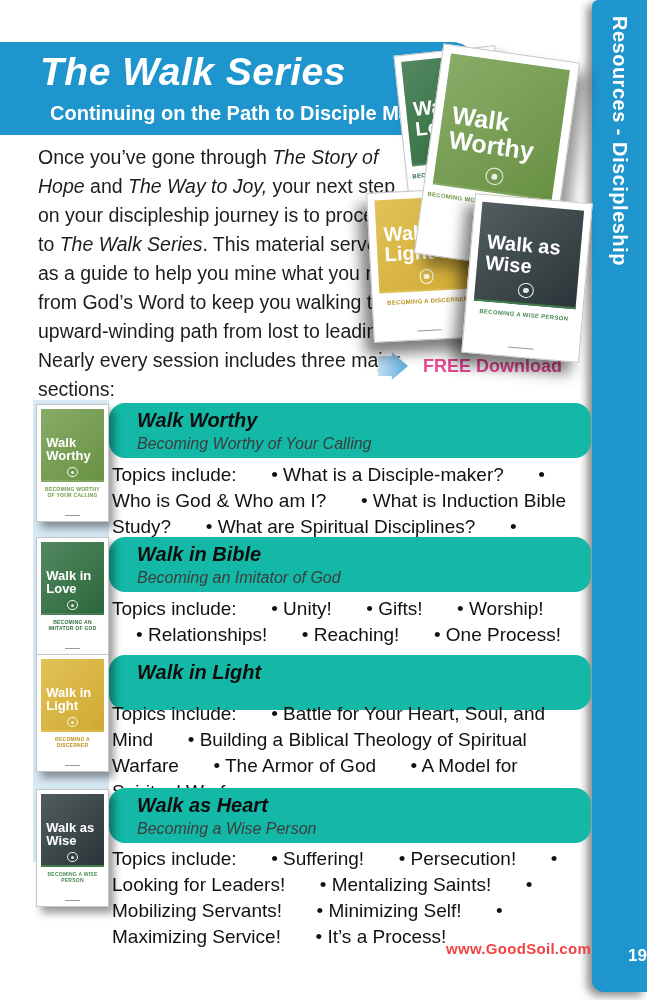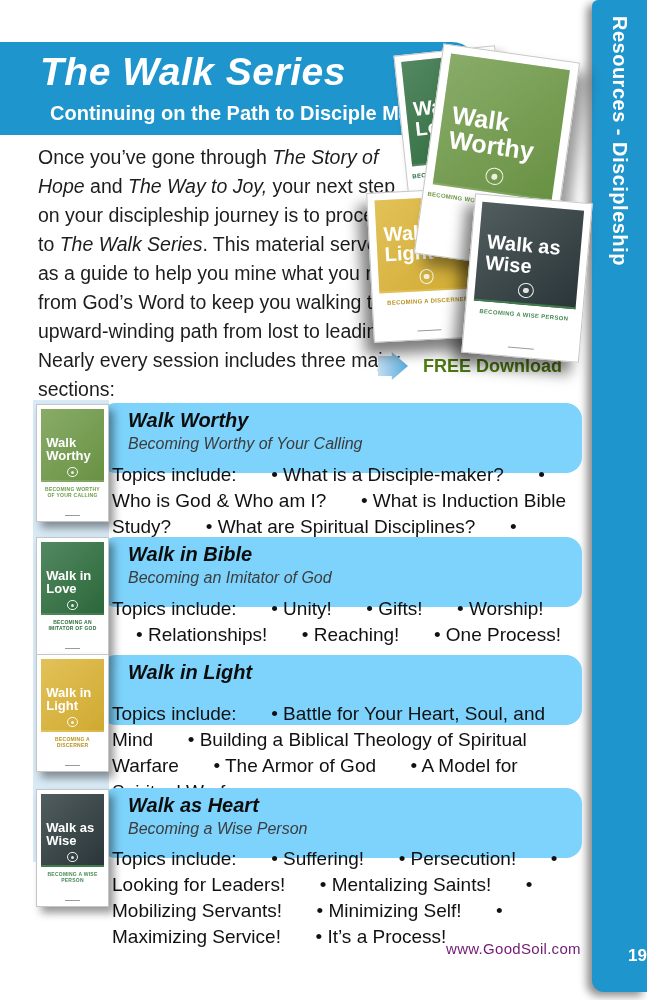--- a/index.html
+++ b/index.html
@@ -45,21 +45,21 @@
   .intro-bullet-row .b{width:32px;flex:0 0 32px;}
   
   .free-download{
     position:absolute;left:378px;top:352px;display:flex;align-items:center;gap:15px;z-index:1;
   }
   .fd-arrow{
     width:30px;height:28px;
     background:linear-gradient(90deg,#c3def1,#57abdc);
     clip-path:polygon(0 14%,46% 14%,46% 0,100% 50%,46% 100%,46% 86%,0 86%);
   }
-  .fd-label{font-size:18px;font-weight:bold;color:#4d7c0f;}
+  .fd-label{font-size:18px;font-weight:bold;color:#ec4899;}
   
   .book{
     position:absolute;background:#fff;border:1px solid #c6c6c6;
     display:flex;flex-direction:column;box-sizing:border-box;
   }
   .book .panel{
     margin:6% 6% 0 6%;height:63%;background:var(--c,#777);
     background-image:linear-gradient(135deg,rgba(255,255,255,.18),rgba(0,0,0,.06));
     display:flex;flex-direction:column;color:#fff;
     border-bottom:2px solid var(--stripe,transparent);box-sizing:border-box;
@@ -82,36 +82,36 @@
   .stack-light {left:370px;top:190px;width:112px;height:150px;transform:rotate(-3deg);z-index:2;font-size:20px;box-shadow:-9px 12px 14px rgba(0,0,0,.5);}
   .stack-wise  {left:468px;top:198px;width:118px;height:160px;transform:rotate(5deg); z-index:4;font-size:20px;box-shadow:-8px 12px 14px rgba(0,0,0,.5);}
   .stack-love .c-caption,.stack-worthy .c-caption,.stack-light .c-caption,.stack-wise .c-caption{font-size:6px;}
   
   .thumb{width:73px;height:118px;left:36px;z-index:2;font-size:13px;box-shadow:5px 6px 8px rgba(0,0,0,.4);}
   .thumb .c-caption{font-size:5px;margin-top:4px;}
   .thumb-1{top:404px;} .thumb-2{top:537px;} .thumb-3{top:654px;} .thumb-4{top:789px;}
   
   .left-strip{position:absolute;left:33px;top:400px;width:76px;height:462px;background:#d8eaf6;z-index:0;}
   .sec-box{
-    position:absolute;left:100px;width:482px;height:70px;background:#7dd3fc;
+    position:absolute;left:109px;width:482px;height:55px;background:#14b8a6;
     border-radius:16px;box-sizing:border-box;padding:6px 0 0 28px;z-index:1;
   }
   .sec-title{font-size:20px;font-weight:bold;font-style:italic;color:#0d0d0d;}
   .sec-subtitle{font-size:16px;font-style:italic;color:#3c3c3c;margin-top:3px;}
   .sec-topics{
     position:absolute;left:112px;width:472px;font-size:19px;line-height:26px;color:#111;z-index:1;
   }
   .sec-topics .tl{font-style:normal;}
   .sec-topics .tp{padding-left:24px;}
   .box-1{top:403px;} .topics-1{top:462px;}
   .box-2{top:537px;} .topics-2{top:596px;}
   .box-3{top:655px;} .topics-3{top:701px;}
   .box-4{top:788px;} .topics-4{top:846px;}
   
-  .website{position:absolute;left:446px;top:940px;font-size:15px;color:#701a75;letter-spacing:.3px;}
+  .website{position:absolute;left:446px;top:940px;font-size:15px;color:#ef4444;letter-spacing:.3px;font-weight:bold;}
 </style>
 </head>
 <body>
 
 <div class="page">
 
   <div class="sidebar">
     <div class="sidebar-label">Resources - Discipleship</div>
     <div class="page-num">19</div>
   </div>

